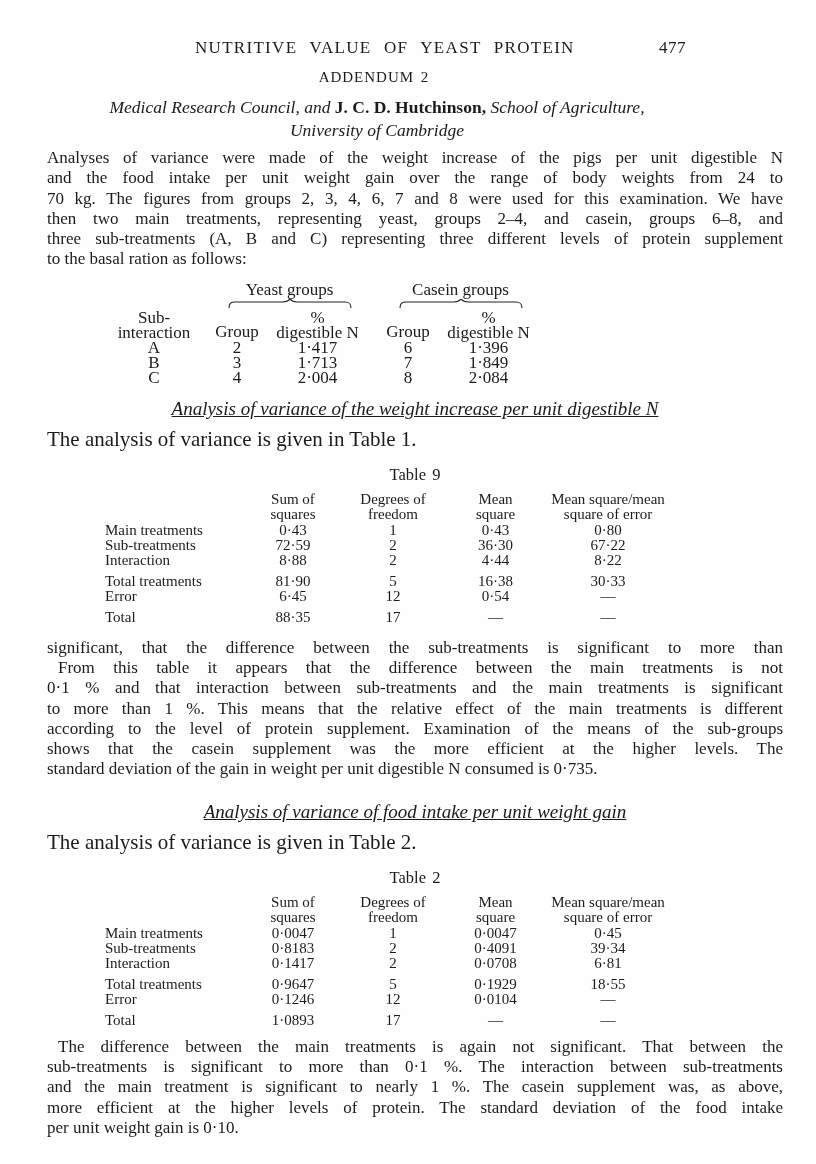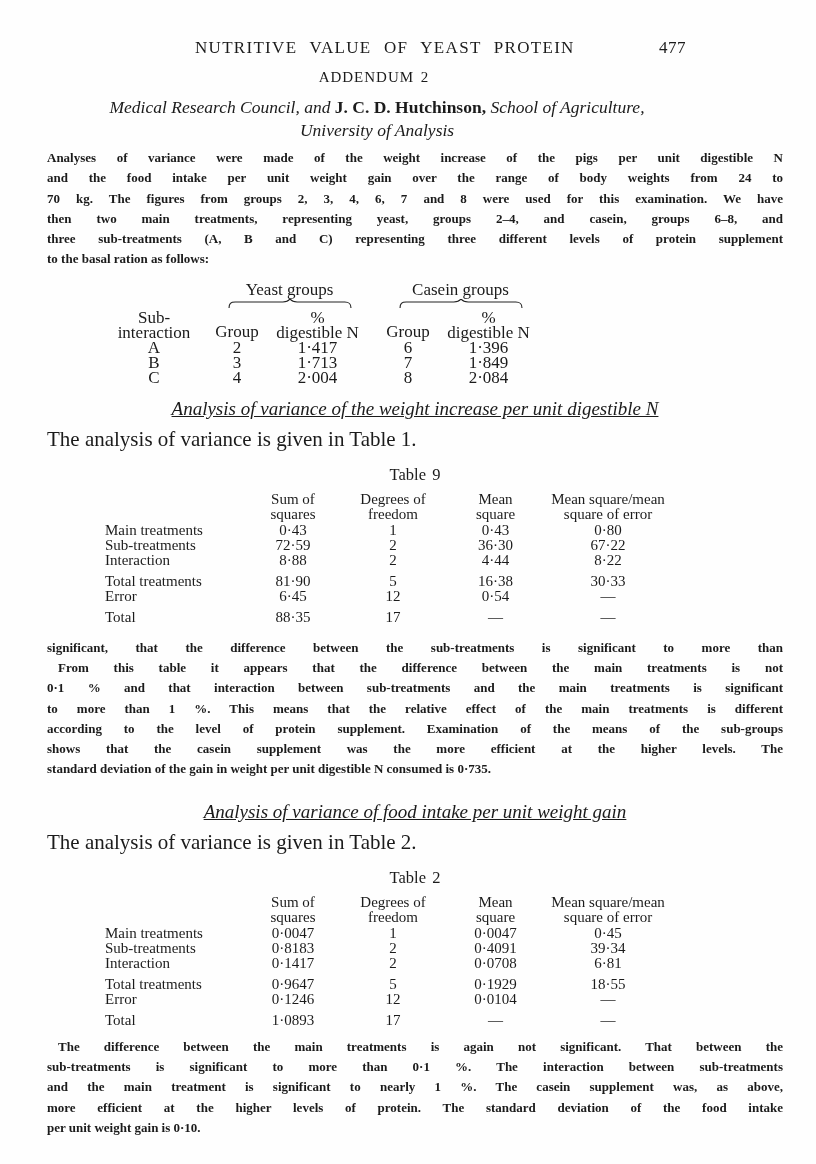--- a/index.html
+++ b/index.html
@@ -17,21 +17,21 @@
   .runhead .rh-title { position:absolute; left:148px; top:0; letter-spacing:1.3px; word-spacing:7px; white-space:nowrap; }
   .runhead .rh-page { position:absolute; left:612px; top:0; letter-spacing:0.5px; }
 
   .addendum { margin-top:12px; width:654px; text-align:center; font-size:15px; letter-spacing:1px; word-spacing:2px; }
 
   .byline { margin-top:10px; margin-left:56px; width:548px; text-align:center; font-size:17.5px; line-height:23px; }
   .byline .bl1 { font-weight:bold; word-spacing:2.5px; }
   .byline i { font-style:italic; }
   .byline b { font-style:normal; font-weight:bold; }
 
-  .para { font-size:13px; line-height:20.3px;font-weight:bold; }
+  .para { font-size:17px; line-height:20.3px; }
   .jline { text-align:justify; text-align-last:justify; white-space:normal; }
   .jline.last { text-align-last:left; }
   .jline.indent { padding-left:11px; }
   .p-intro { margin-top:6px; }
   .p-disc1 { margin-top:13px; }
   .p-disc2 { margin-top:9px; }
 
   
   table { border-collapse:collapse; }
   .groups-table { margin:12px 0 0 52px; font-size:17px; }
@@ -63,21 +63,21 @@
 
   <div class="runhead">
     <span class="rh-title">NUTRITIVE VALUE OF YEAST PROTEIN</span>
     <span class="rh-page">477</span>
   </div>
 
   <div class="addendum">ADDENDUM 2</div>
 
   <div class="byline">
     <div class="bl2"><i>Medical Research Council, and </i><b>J. C. D. Hutchinson, </b><i>School of Agriculture,</i></div>
-    <div class="bl3"><i>University of Analysis</i></div>
+    <div class="bl3"><i>University of Cambridge</i></div>
   </div>
 
   <div class="para p-intro">
     <div class="jline">Analyses of variance were made of the weight increase of the pigs per unit digestible N</div>
     <div class="jline">and the food intake per unit weight gain over the range of body weights from 24 to</div>
     <div class="jline">70 kg. The figures from groups 2, 3, 4, 6, 7 and 8 were used for this examination. We have</div>
     <div class="jline">then two main treatments, representing yeast, groups 2–4, and casein, groups 6–8, and</div>
     <div class="jline">three sub-treatments (A, B and C) representing three different levels of protein supplement</div>
     <div class="jline last">to the basal ration as follows:</div>
   </div>

